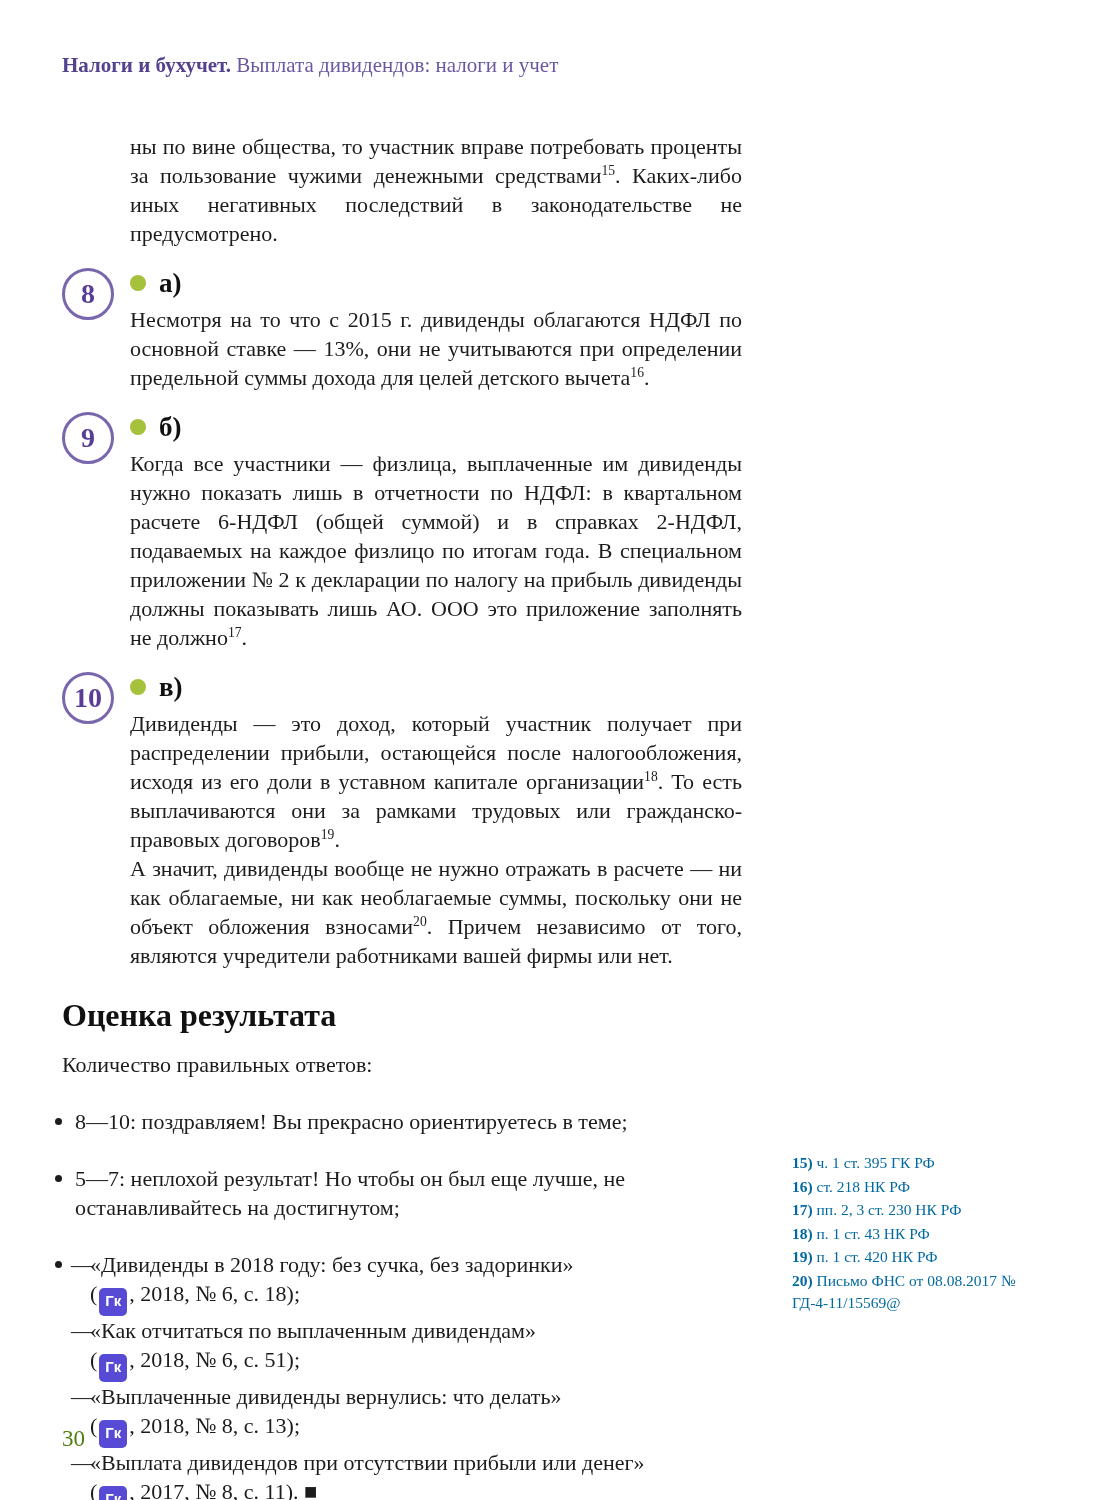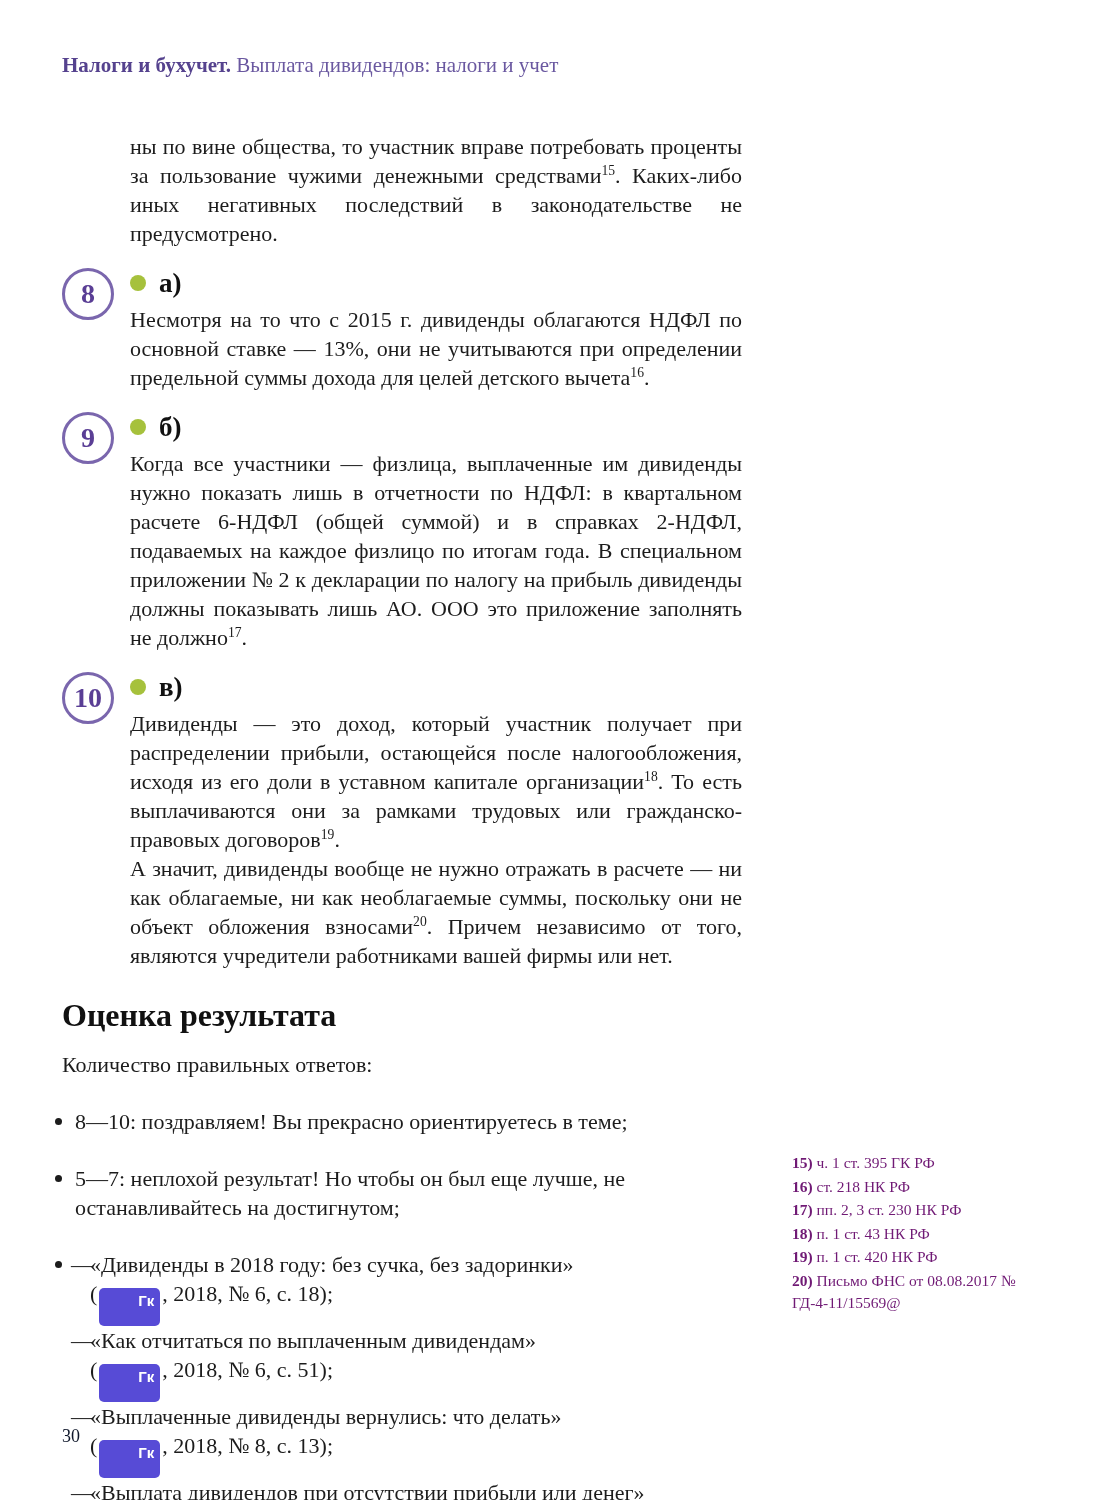--- a/index.html
+++ b/index.html
@@ -28,30 +28,30 @@
   
   .results{margin-left:-68px;margin-top:30px;width:680px;}
   .results h2{font-size:32px;line-height:30px;font-weight:bold;margin:0 0 20px 0;color:#111;}
   .lead{font-size:22px;line-height:29px;margin:0 0 14px 0;}
   .scoreitem{position:relative;padding-left:13px;font-size:22px;line-height:29px;margin-top:28px;}
   .scoreitem .bdot{position:absolute;left:-7px;top:11px;width:7px;height:7px;border-radius:50%;background:#1c1c1c;}
   .articles{margin-left:10px;}
   .article{position:relative;padding-left:18px;font-size:22px;line-height:29px;}
   .article .dash{position:absolute;left:-1px;top:0;}
   .gkbadge{
-    display:inline-block;width:28px;height:38px;border-radius:5px;background:#574bd6;color:#fff;
+    display:inline-block;width:28px;height:28px;border-radius:5px;background:#574bd6;color:#fff;
     font-family:"Liberation Sans","DejaVu Sans",sans-serif;font-weight:bold;font-size:15px;
-    text-align:center;line-height:26px;vertical-align:-5px;margin:0 2px;padding-left:33px;
+    text-align:center;line-height:26px;vertical-align:-5px;margin:0 2px;
   }
   
-  .footnotes{position:absolute;left:792px;top:1152px;width:228px;font-size:15.5px;line-height:22.5px;color:#701a75;}
+  .footnotes{position:absolute;left:792px;top:1152px;width:228px;font-size:15.5px;line-height:22.5px;color:#0369a1;}
   .footnote{margin:0 0 1px 0;}
   .footnote b{font-weight:bold;}
   
-  .folio{position:absolute;left:62px;top:1426px;font-size:18px;color:#0f172a;}
+  .folio{position:absolute;left:62px;top:1426px;font-size:23px;color:#4d7c0f;}
 </style>
 </head>
 <body>
 
 <div class="page">
 
   <div class="runhead">
     <span class="brand">Налоги и бухучет.</span><span class="subject"> Выплата дивидендов: налоги и учет</span>
   </div>
 

